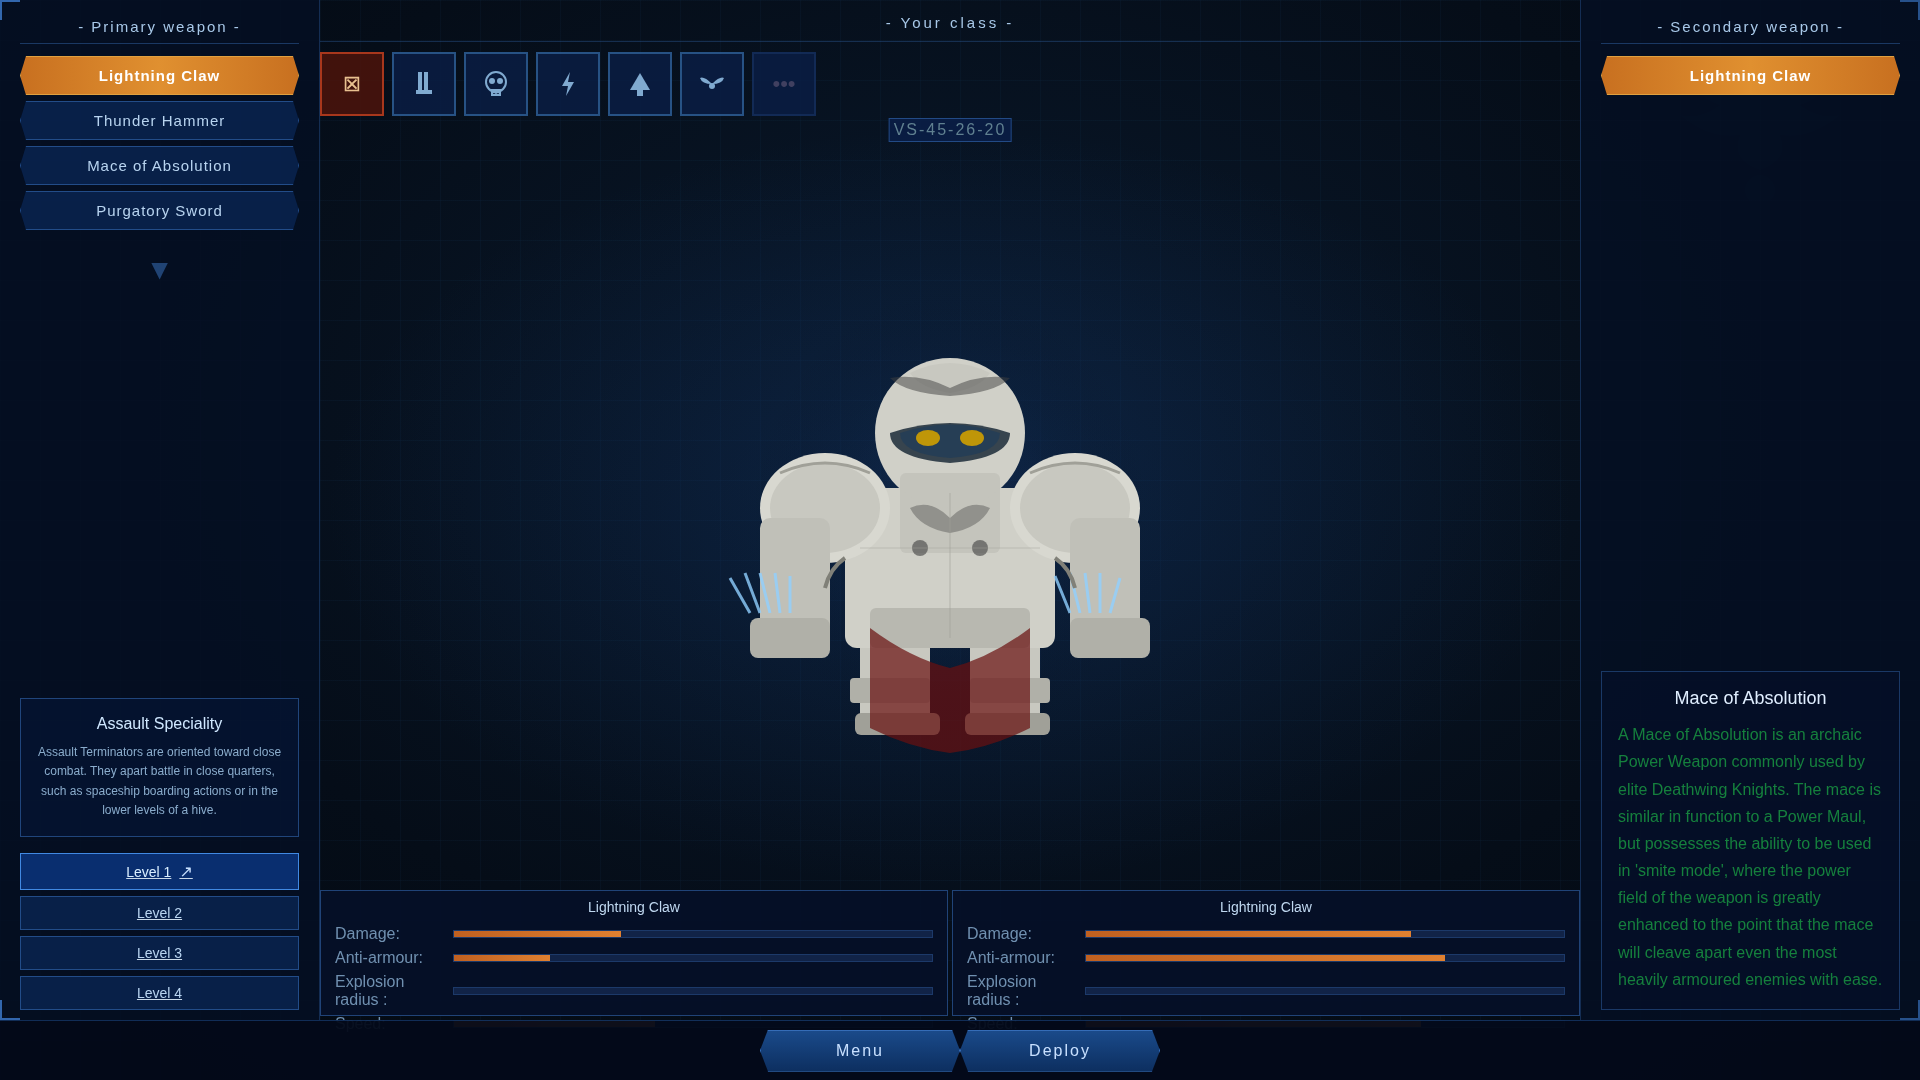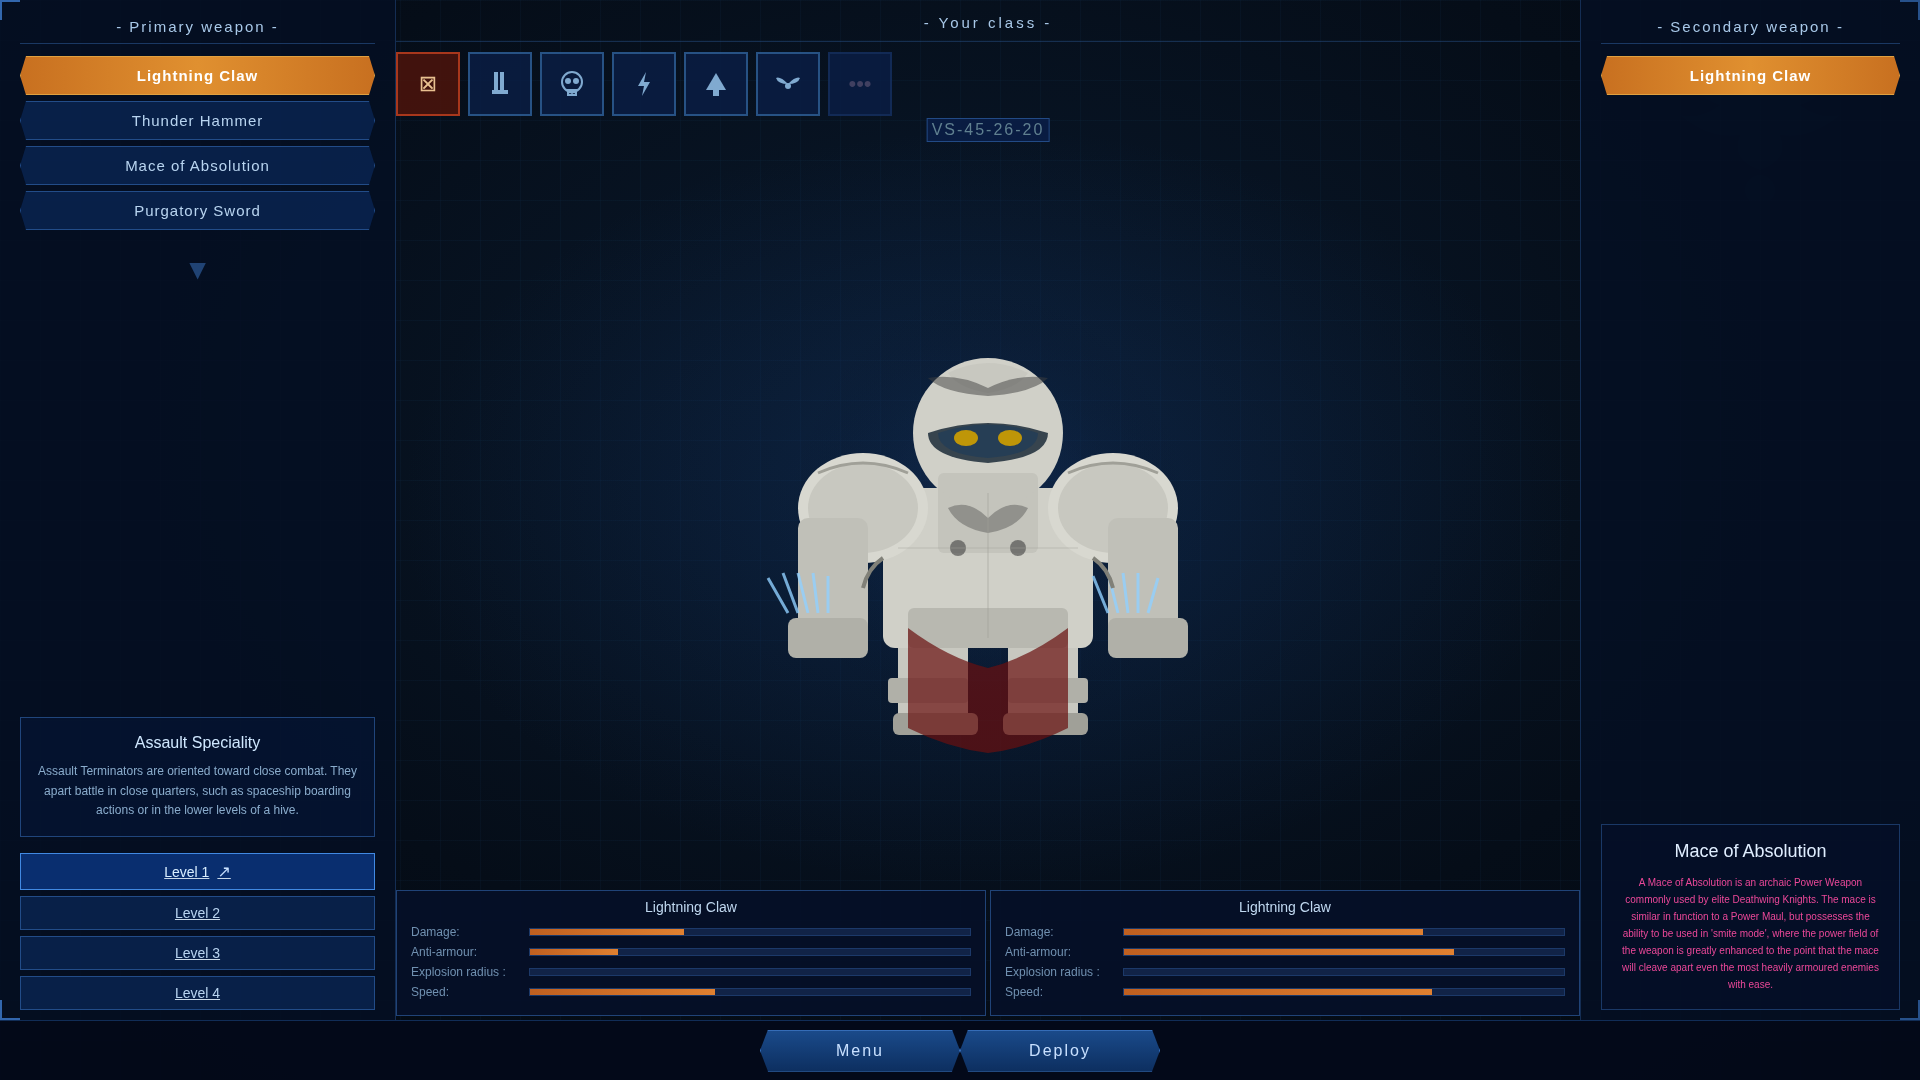--- a/index.html
+++ b/index.html
@@ -38,21 +38,21 @@
     }
 
     .main-row {
       display: flex;
       flex: 1;
       position: relative;
     }
 
     
     .left-panel {
-      width: 396px;
+      width: 320px;
       display: flex;
       flex-direction: column;
       padding: 10px 20px;
       background: rgba(5, 15, 35, 0.85);
       border-right: 1px solid rgba(60,120,200,0.3);
       z-index: 2;
     }
 
     .panel-header {
       text-align: center;
@@ -257,21 +257,21 @@
     }
 
     .stat-row {
       display: flex;
       align-items: center;
       margin-bottom: 6px;
       gap: 8px;
     }
 
     .stat-label {
-      font-size: 12px;
+      font-size: 16px;
       color: #7090b0;
       width: 110px;
       flex-shrink: 0;
     }
 
     .stat-bar-bg {
       flex: 1;
       height: 8px;
       background: rgba(20,40,80,0.8);
       border: 1px solid rgba(40,80,140,0.5);
@@ -308,24 +308,23 @@
     }
 
     .weapon-desc-title {
       text-align: center;
       font-size: 18px;
       color: #e0eeff;
       margin-bottom: 12px;
     }
 
     .weapon-desc-text {
-      font-size: 10px;
-      color: #ec4899;
+      font-size: 16px;
+      color: #15803d;
       line-height: 1.7;
-      text-align: center;
     }
 
     
     .eagle-watermark {
       position: absolute;
       top: 40px;
       right: 20px;
       opacity: 0.08;
       font-size: 160px;
       color: #4080c0;

